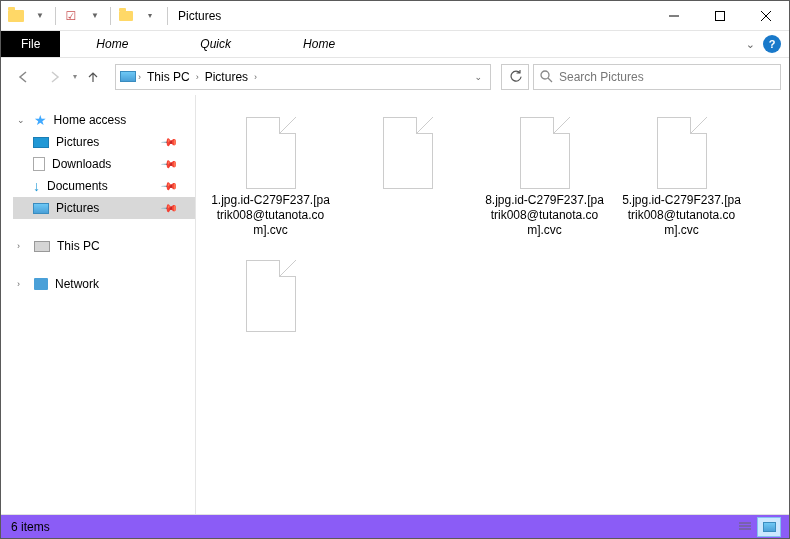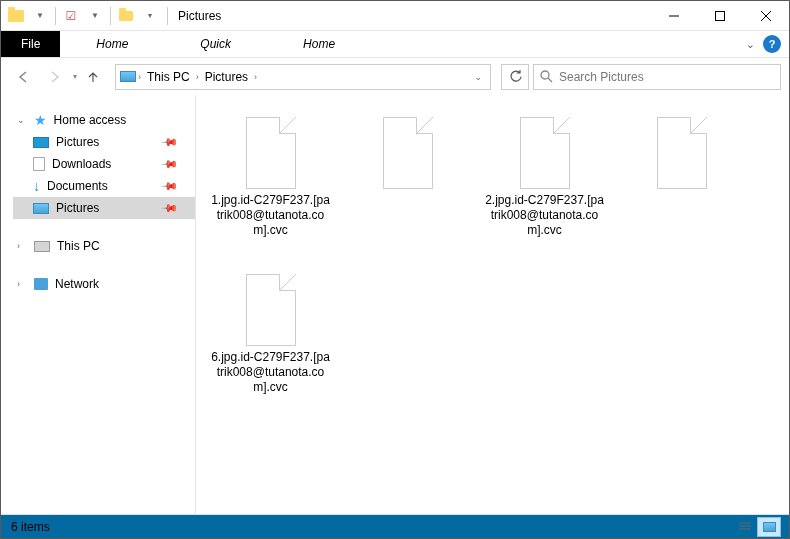--- a/index.html
+++ b/index.html
@@ -28,27 +28,27 @@
 .search-box { width: 248px; border: 1px solid #ccc; height: 26px; display: flex; align-items: center; padding: 0 6px; color: #777; font-size: 12px; gap: 6px; }
 .body-area { display: flex; height: 420px; }
 .nav-pane { width: 195px; background: #fff; padding: 14px 0 0 12px; border-right: 1px solid #e5e5e5; }
 .nav-group { margin-bottom: 16px; }
 .nav-item { display: flex; align-items: center; padding: 2px 4px 2px 20px; font-size: 12px; gap: 7px; height: 22px; position: relative; }
 .nav-item.section-head { padding-left: 4px; }
 .nav-item.selected { background: #d8d8d8; }
 .nav-item .pin { position: absolute; right: 18px; color: #888; font-size: 11px; transform: rotate(45deg); }
 .nav-caret { width: 10px; font-size: 9px; color: #666; }
 .nav-icon { width: 16px; height: 16px; display: flex; align-items: center; justify-content: center; }
-.content { flex: 1; padding: 14px 12px; display: flex; flex-wrap: wrap; gap: 28px 12px; align-content: flex-start; }
+.content { flex: 1; padding: 14px 12px; display: flex; flex-wrap: wrap; gap: 14px 12px; align-content: flex-start; }
 .file-item { width: 125px; display: flex; flex-direction: column; align-items: center; text-align: center; }
 .file-thumb { width: 70px; height: 80px; position: relative; margin-bottom: 4px; }
 .file-thumb::before { content: ''; position: absolute; inset: 8px 10px 0 10px; background: #fff; border: 1px solid #ccc; }
 .file-thumb::after { content: ''; position: absolute; top: 8px; right: 10px; width: 16px; height: 16px; background: linear-gradient(135deg, #fff 48%, #ccc 50%, #fff 52%); border-bottom: 1px solid #ccc; border-left: 1px solid #ccc; }
 .file-name { font-size: 12px; color: #000; line-height: 1.25; word-break: break-all; width: 120px; }
-.statusbar { height: 24px; border-top: 1px solid #e0e0e0; background: #0369a1; display: flex; align-items: center; padding: 0 10px; font-size: 12px; position: absolute; bottom: 0; left: 0; right: 0; }
+.statusbar { height: 24px; border-top: 1px solid #e0e0e0; background: #8b5cf6; display: flex; align-items: center; padding: 0 10px; font-size: 12px; position: absolute; bottom: 0; left: 0; right: 0; }
 .view-toggles { position: absolute; right: 8px; display: flex; gap: 0; }
 .view-toggle { width: 24px; height: 20px; border: 1px solid transparent; display: flex; align-items: center; justify-content: center; }
 .view-toggle.active { border: 1px solid #83c0ef; background: #cce8ff; }
 .folder-ico { width: 16px; height: 12px; background: #ffd867; border-radius: 1px; position: relative; }
 .folder-ico::before { content: ''; position: absolute; top: -3px; left: 0; width: 7px; height: 3px; background: #ffd867; border-radius: 1px 1px 0 0; }
 .star-ico { color: #40a9ff; font-size: 14px; }
 .desktop-ico { width: 16px; height: 11px; background: #2098d6; border: 1px solid #1a7db5; }
 .doc-ico { width: 12px; height: 14px; background: #fff; border: 1px solid #aaa; position: relative; }
 .down-ico { color: #2098d6; font-size: 14px; font-weight: bold; }
 .pic-ico { width: 16px; height: 11px; background: linear-gradient(#6ec8f5, #4aa0d8); border: 1px solid #3a8cbf; }
@@ -200,28 +200,28 @@
   <div class="content">
     <div class="file-item">
       <div class="file-thumb"></div>
       <div class="file-name">1.jpg.id-C279F237.[patrik008@tutanota.com].cvc</div>
     </div>
     <div class="file-item">
       <div class="file-thumb"></div>
     </div>
     <div class="file-item">
       <div class="file-thumb"></div>
-      <div class="file-name">2.jpg.id-C279F237.[patrik008@tutanota.com].cvc</div>
-    </div>
-    <div class="file-item">
-      <div class="file-thumb"></div>
-    </div>
-    <div class="file-item">
-      <div class="file-thumb"></div>
-      <div class="file-name">6.jpg.id-C279F237.[patrik008@tutanota.com].cvc</div>
+      <div class="file-name">8.jpg.id-C279F237.[patrik008@tutanota.com].cvc</div>
+    </div>
+    <div class="file-item">
+      <div class="file-thumb"></div>
+      <div class="file-name">5.jpg.id-C279F237.[patrik008@tutanota.com].cvc</div>
+    </div>
+    <div class="file-item">
+      <div class="file-thumb"></div>
     </div>
   </div>
 </div>
 
 <div class="statusbar">
   <span>6 items</span>
   <div class="view-toggles">
     <div class="view-toggle">
         <svg width="12" height="10" stroke="#666" stroke-width="1">
           <line x1="0" y1="1" x2="12" y2="1"></line>

